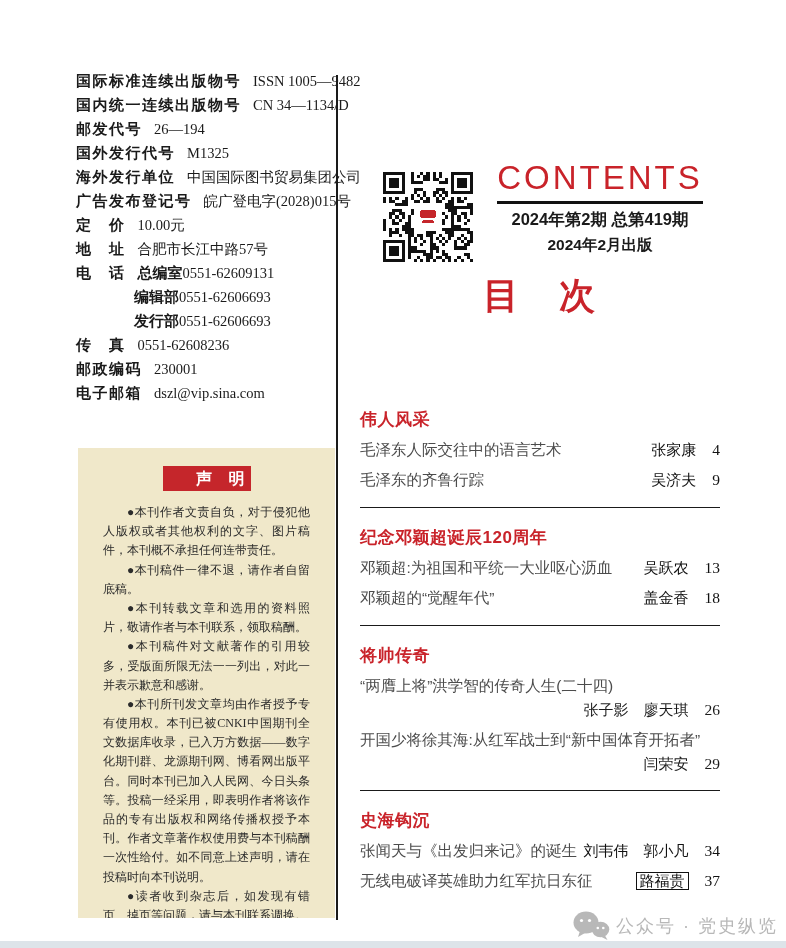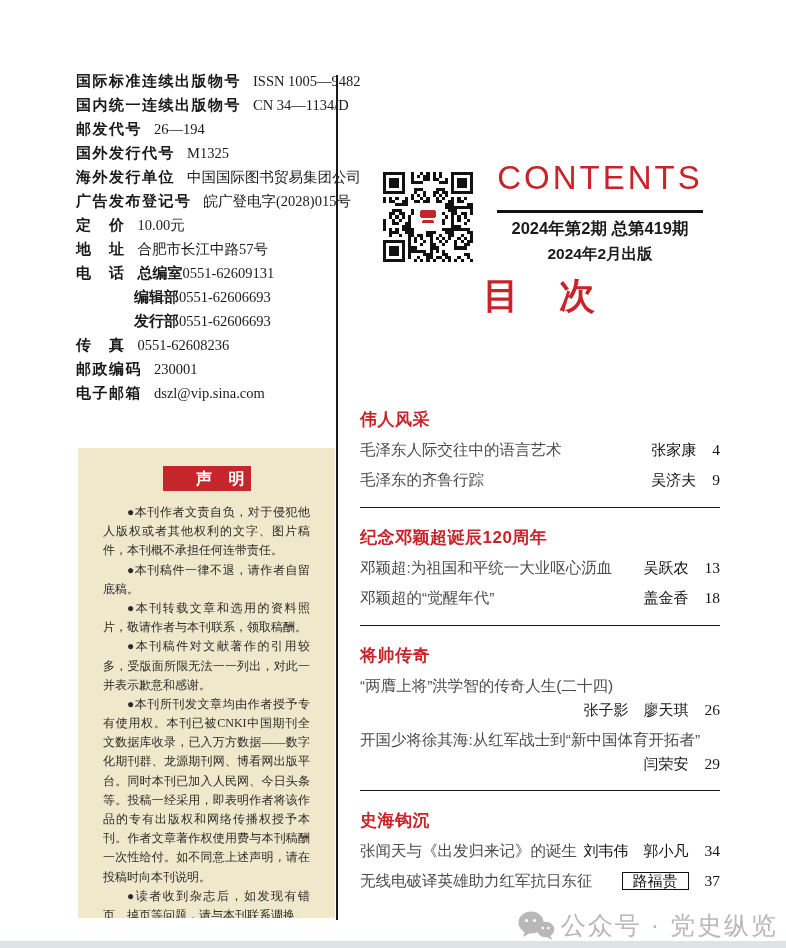--- a/index.html
+++ b/index.html
@@ -21,41 +21,41 @@
   .statement-header{width:88px;height:25px;margin:18px auto 12px auto;background:#c5262b;color:#ffffff;
     font-weight:bold;font-size:16px;line-height:25px;text-align:right;letter-spacing:6px;padding-left:4px;box-sizing:border-box;}
   .statement-body{padding:0 25px;font-family:"Liberation Serif",serif;font-size:12px;line-height:1.6;
     color:#2b2b2b;text-align:justify;}
   .statement-body p{margin:0;text-indent:2em;}
 
   
   .qr-wrap{position:absolute;left:383px;top:172px;width:90px;height:90px;}
   .contents-head{position:absolute;left:487px;top:160px;width:226px;text-align:center;}
   .contents-title{display:inline-block;color:#c9232a;font-size:33px;letter-spacing:3px;
-    border-bottom:3px solid #111;padding-bottom:14px;line-height:36px;}
+    border-bottom:3px solid #111;padding-bottom:5px;line-height:36px;}
   .issue-line{font-weight:bold;font-size:16.5px;margin-top:5px;white-space:nowrap;}
   .publish-line{font-weight:bold;font-size:15.5px;margin-top:4px;}
   .toc-title{position:absolute;left:360px;top:272px;width:360px;text-align:center;
     color:#c9232a;font-size:36px;font-weight:bold;letter-spacing:2px;}
 
   
   .sections{position:absolute;left:360px;top:408px;width:360px;}
   .section-heading{color:#c9232a;font-weight:bold;font-size:17px;margin:0 0 8px 0;letter-spacing:0.5px;}
   .toc-item{display:flex;justify-content:space-between;align-items:baseline;margin:9px 0;}
   .toc-item-title{color:#4c4c4c;font-size:15.5px;}
   .toc-right{font-family:"Liberation Serif",serif;color:#111;font-size:15px;white-space:nowrap;}
   .toc-page{display:inline-block;margin-left:16px;font-size:15.5px;}
   .toc-title-full{color:#4c4c4c;font-size:15.5px;margin:9px 0 4px 0;}
   .toc-author-line{text-align:right;margin:2px 0 10px 0;font-family:"Liberation Serif",serif;font-size:15px;}
-  .boxed{border:1.5px solid #111;padding:0 10px;}
+  .boxed{border:1.5px solid #111;padding:0 3px;}
   .section-divider{border:none;border-top:1.5px solid #1a1a1a;margin:16px 0 18px 0;}
 
   
   .watermark{position:absolute;right:8px;bottom:6px;display:flex;align-items:center;gap:6px;
-    color:#b8b8b8;font-size:25px;letter-spacing:2px;pointer-events:none;}
+    color:#b8b8b8;font-size:18px;letter-spacing:2px;pointer-events:none;}
   .bottom-strip{position:absolute;left:0;bottom:0;width:786px;height:7px;background:#dde4e9;}
 </style>
 </head>
 <body>
 
 <div class="left-info" id="info-rows">
     <div class="info-row">
       <span class="info-label">国际标准连续出版物号</span>
       <span class="info-value">ISSN 1005—9482</span>
     </div>

